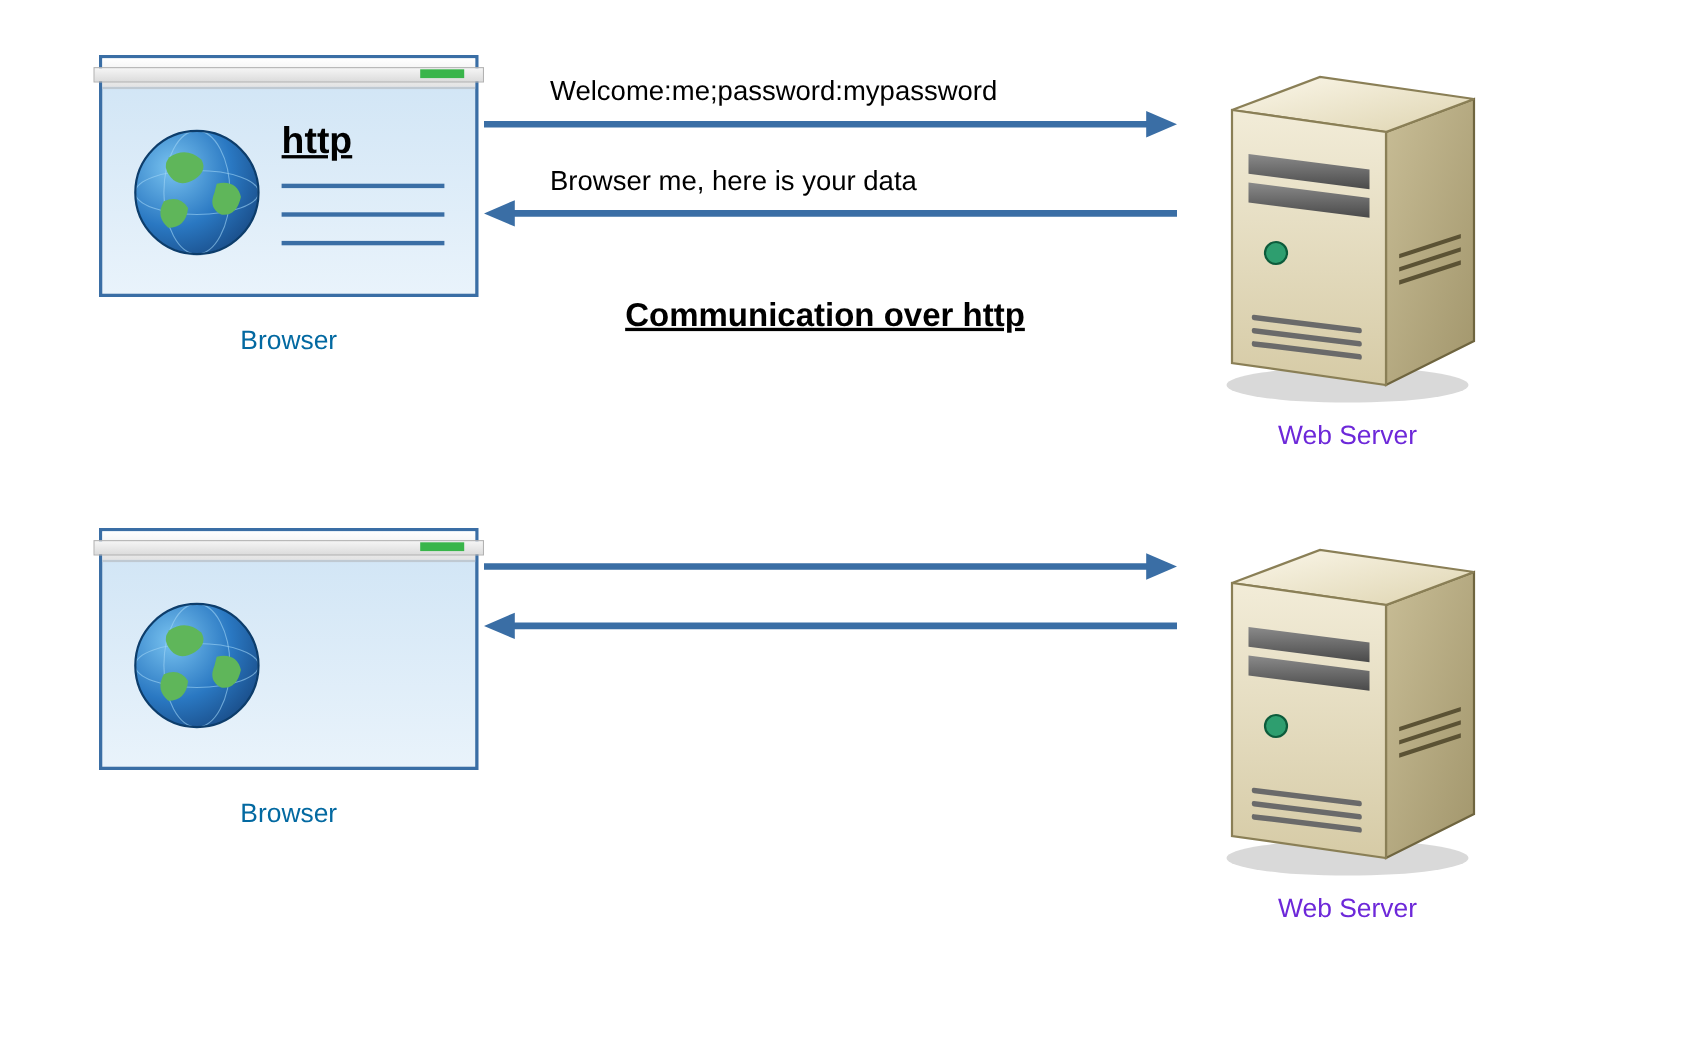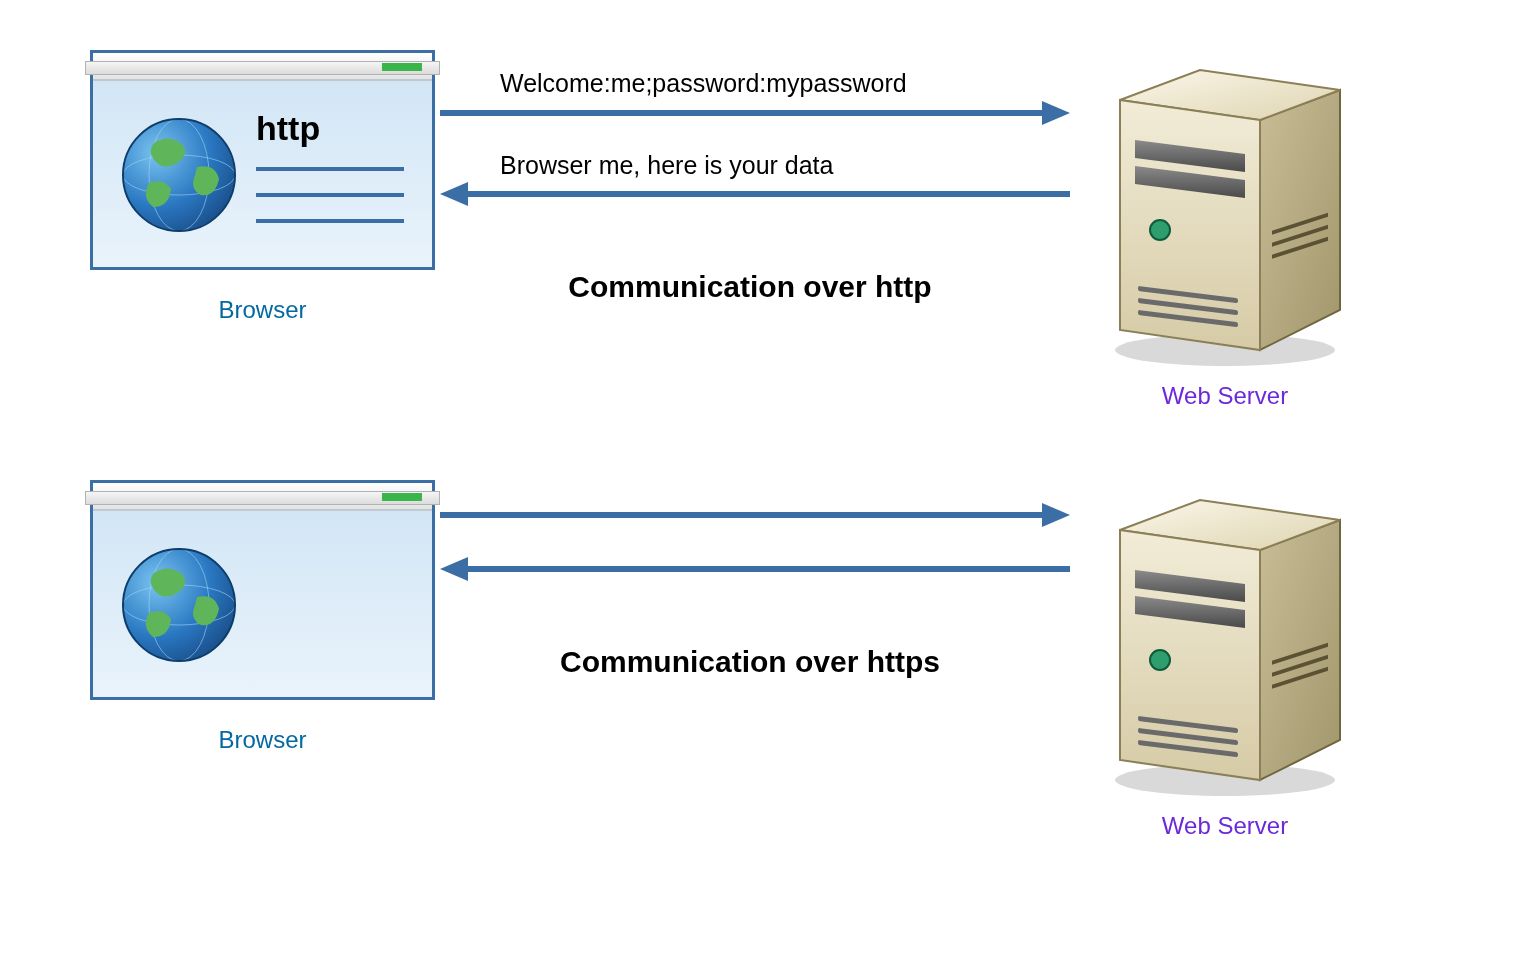--- a/index.html
+++ b/index.html
@@ -45,20 +45,21 @@
     position: absolute; top: 10px; right: 10px; width: 40px; height: 8px;
     background: #39b54a;
   }
   .browser-body { position: absolute; top: 38px; left: 8px; right: 8px; bottom: 8px; }
   .globe-wrap { position: absolute; left: 18px; top: 24px; }
   .addr-lines { position: absolute; left: 155px; right: 20px; top: 20px; }
   .proto {
     font: 700 34px/1 Arial, sans-serif;
     color: #000;
     margin-bottom: 6px;
+    text-decoration: underline;
   }
   .aline {
     height: 0;
     border-top: 4px solid #3a6ea5;
     margin-top: 22px;
   }
   .browser-label {
     text-align: center;
     font: 400 24px/1 Arial, sans-serif;
     color: #0369a1;
@@ -76,20 +77,21 @@
   .msg {
     font: 400 25px/1.1 Arial, sans-serif;
     color: #000;
     margin-left: 60px;
     white-space: nowrap;
   }
   .arrow-svg { display: block; }
   .section-title {
     font: 700 30px/1.2 Arial, sans-serif;
     color: #000;
+    text-decoration: underline;
     text-align: center;
     margin-top: 60px;
   }
 
   
   .server-col { width: 330px; text-align: center; }
   .server-label {
     font: 400 24px/1 Arial, sans-serif;
     color: #6d28d9;
     margin-top: 10px;
@@ -228,21 +230,20 @@
   <div class="arrow-col">
     <svg class="arrow-svg" width="630" height="30" viewBox="0 0 630 30">
       <line x1="0" y1="15" x2="610" y2="15" stroke="#3a6ea5" stroke-width="6"></line>
       <polygon points="630,15 602,3 602,27" fill="#3a6ea5"></polygon>
     </svg>
     <div style="height:24px"></div>
     <svg class="arrow-svg" width="630" height="30" viewBox="0 0 630 30">
       <line x1="20" y1="15" x2="630" y2="15" stroke="#3a6ea5" stroke-width="6"></line>
       <polygon points="0,15 28,3 28,27" fill="#3a6ea5"></polygon>
     </svg>
-    <div class="section-title">Communication over https</div>
   </div>
 
   <div class="server-col">
     <svg width="270" height="320" viewBox="0 0 270 320">
       <ellipse cx="135" cy="300" rx="110" ry="16" fill="#000" opacity=".15"></ellipse>
       <path d="M170 70 L250 40 L250 260 L170 300 Z" fill="url(#serverSide)" stroke="#6f653f" stroke-width="2"></path>
       <path d="M30 50 L110 20 L250 40 L170 70 Z" fill="url(#serverTop)" stroke="#8a7f56" stroke-width="2"></path>
       <path d="M30 50 L170 70 L170 300 L30 280 Z" fill="url(#serverFront)" stroke="#8a7f56" stroke-width="2"></path>
       <path d="M45 90 L155 104 L155 122 L45 108 Z" fill="url(#drive)"></path>
       <path d="M45 116 L155 130 L155 148 L45 134 Z" fill="url(#drive)"></path>

